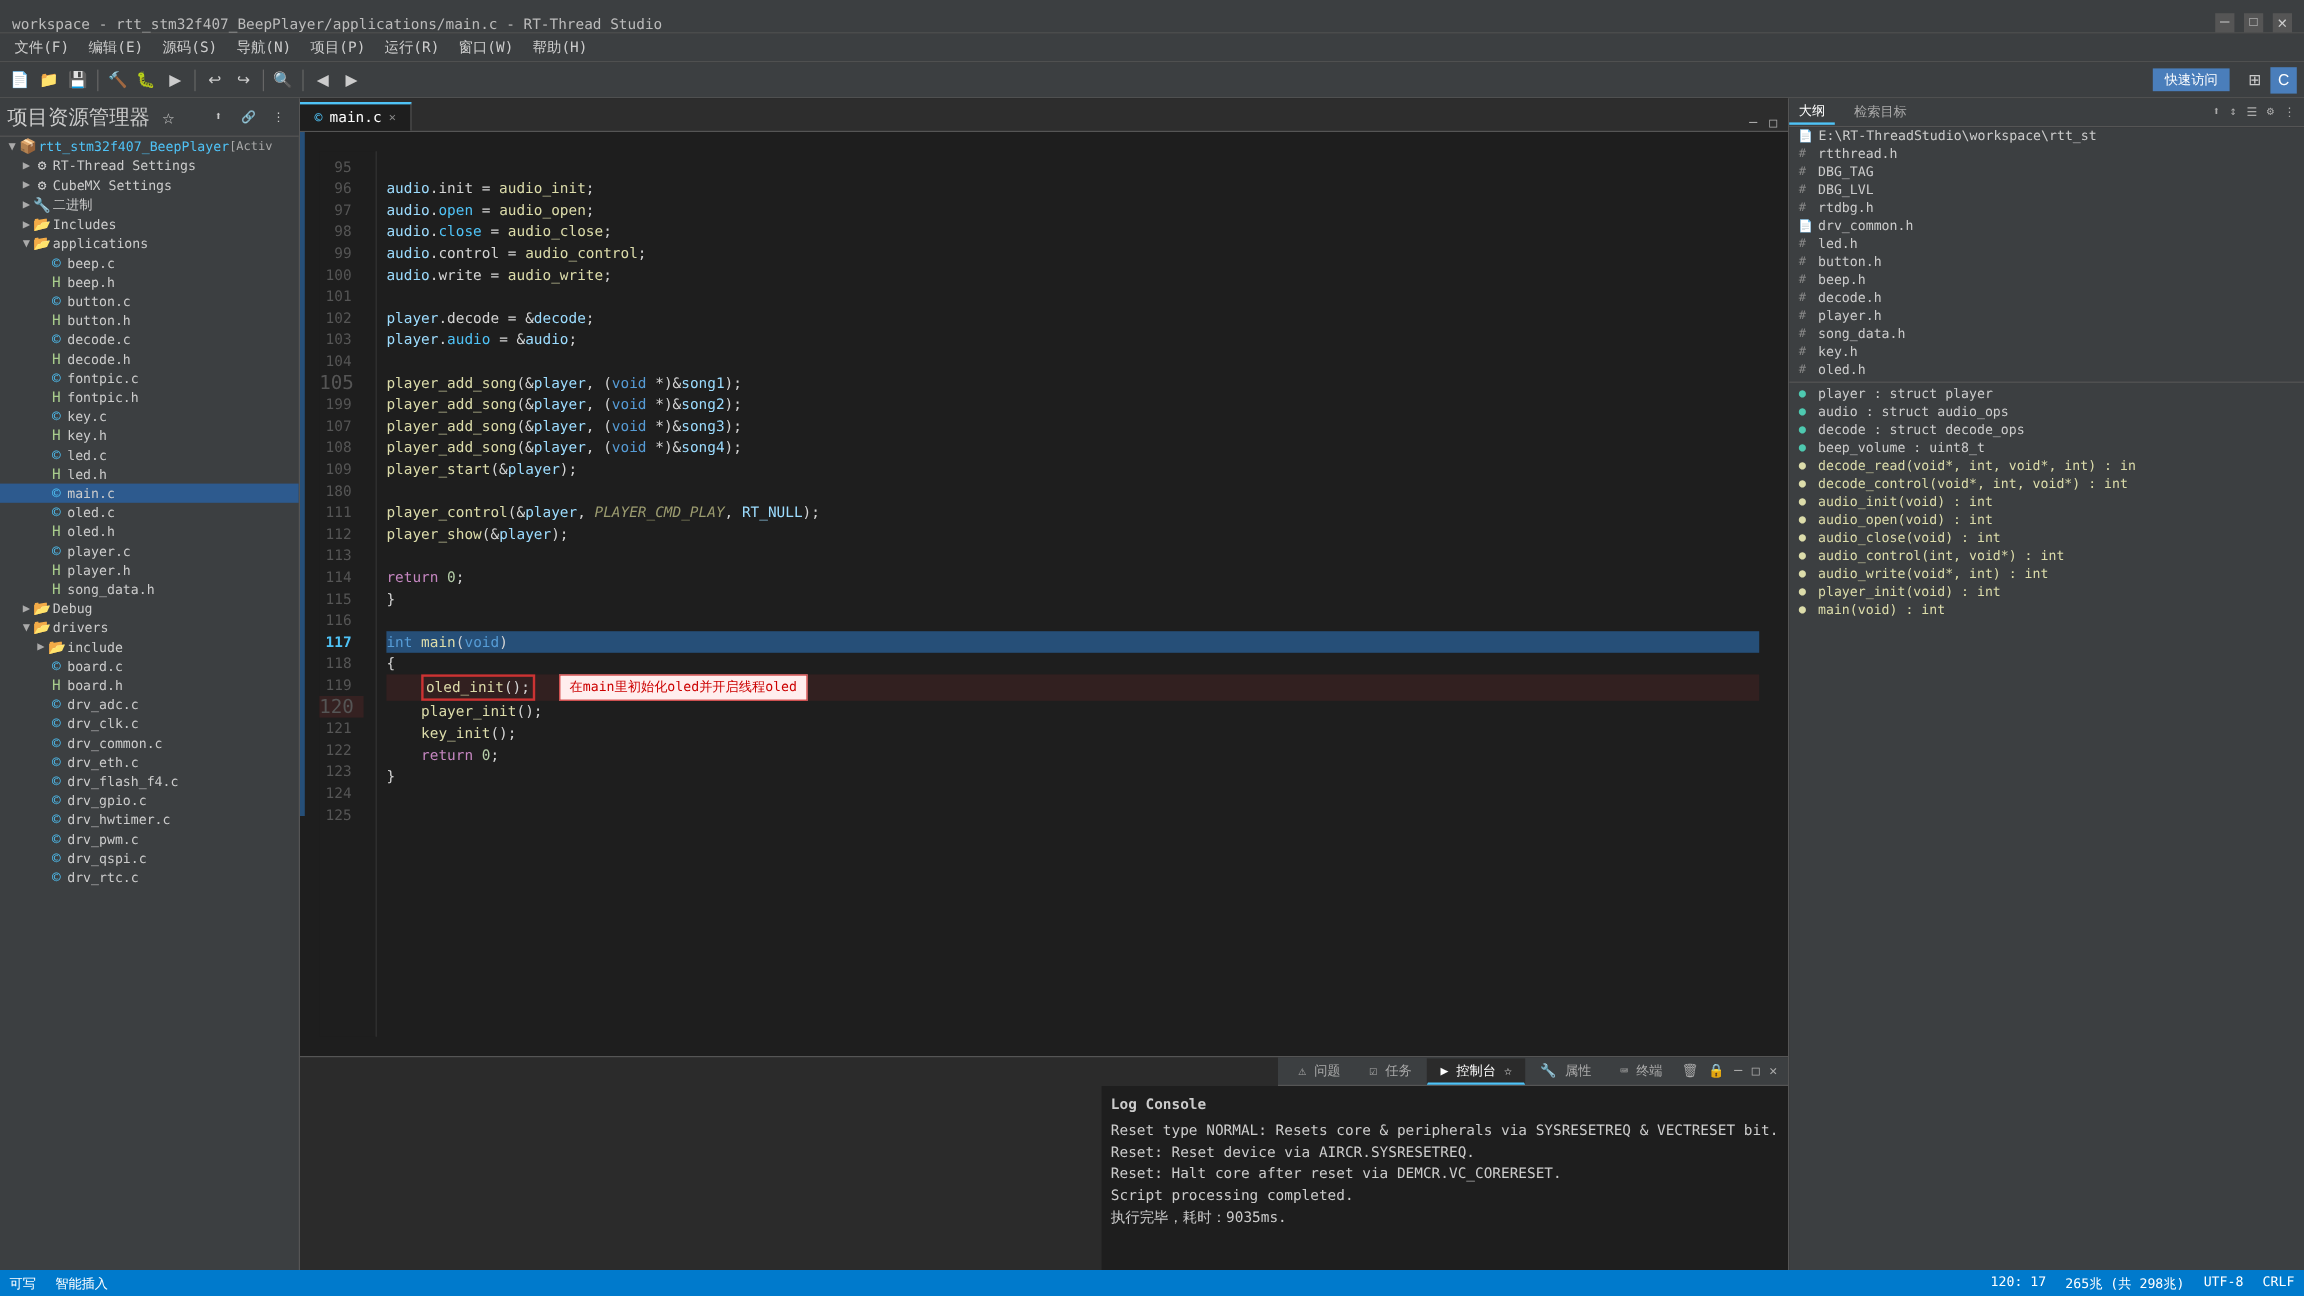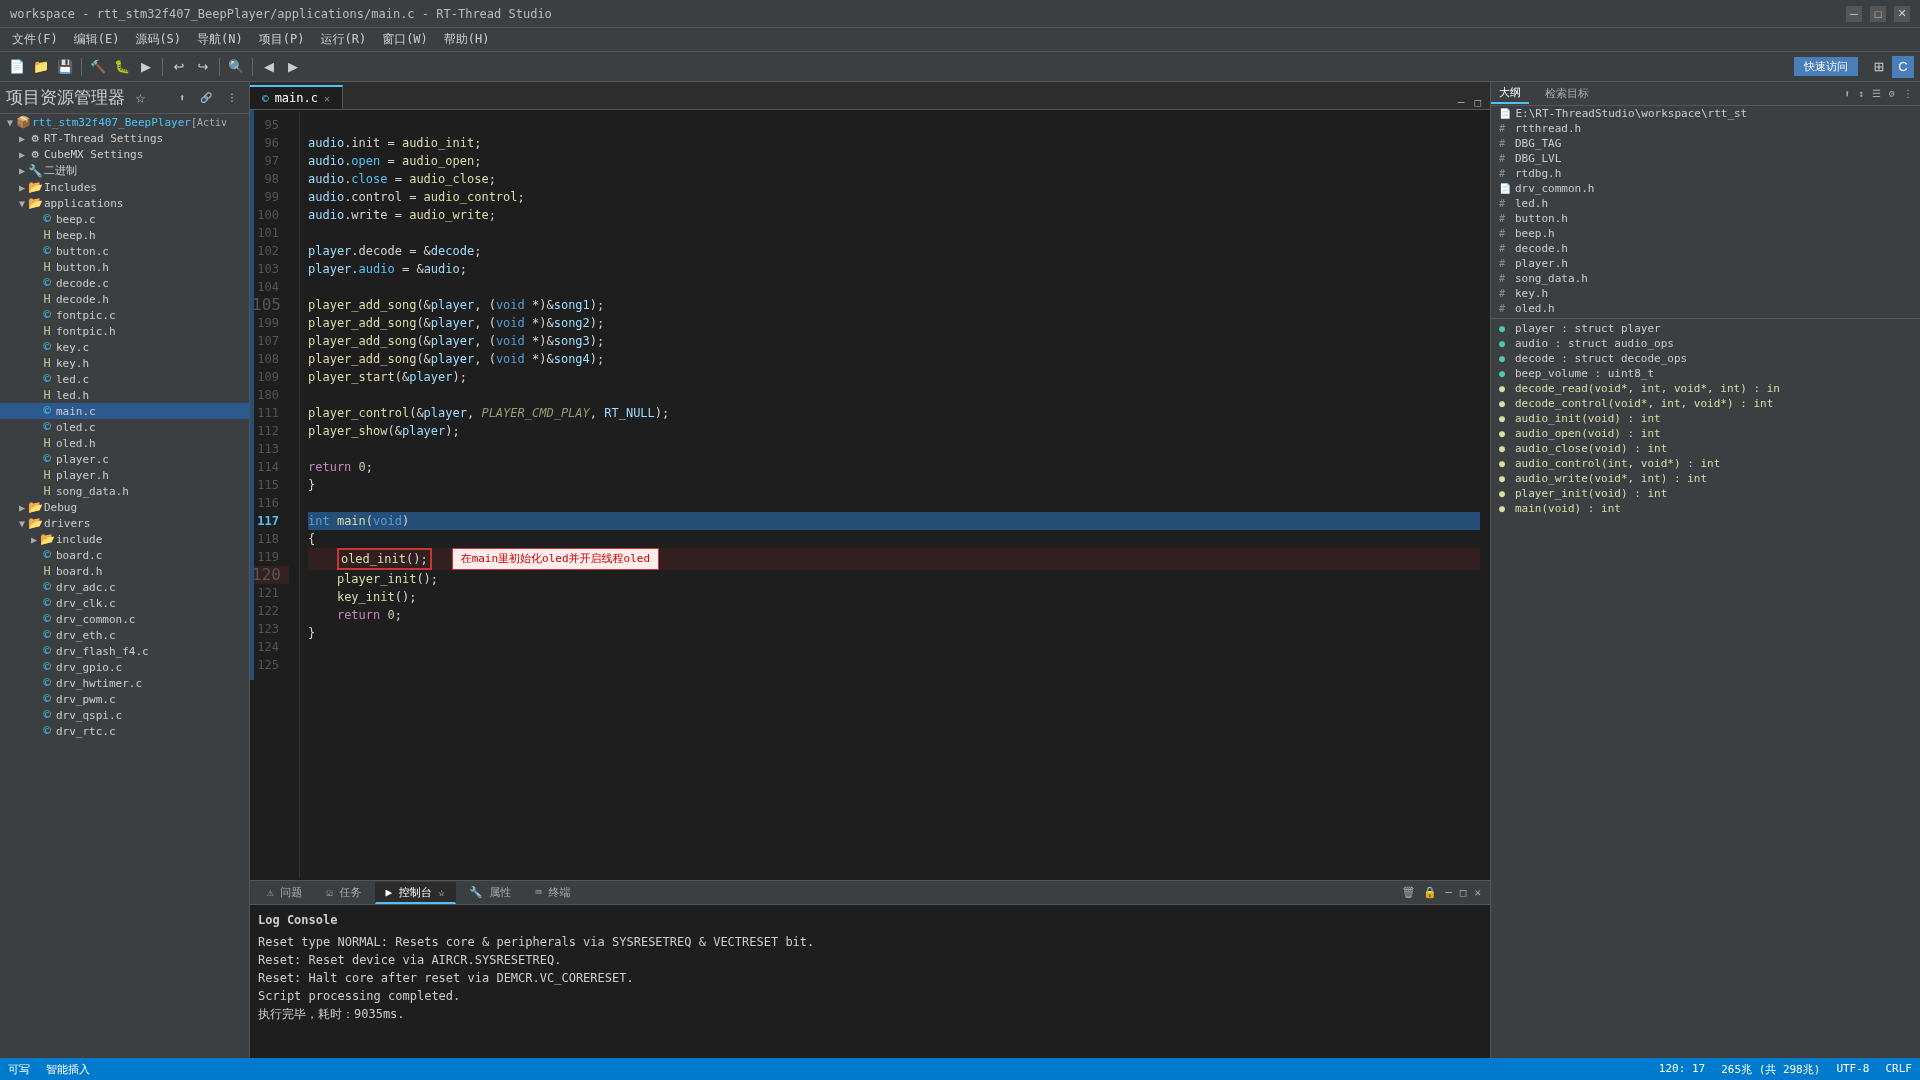--- a/index.html
+++ b/index.html
@@ -1,19 +1,19 @@
 <!DOCTYPE html>
 <html><head>
   <meta charset="utf-8">
   <style>
     * { margin: 0; padding: 0; box-sizing: border-box; }
     body { background: #2b2b2b; color: #d4d4d4; font-family: 'Consolas', 'Monaco', monospace; font-size: 12px; width: 1920px; height: 1080px; overflow: hidden; }
     
     
-    #titlebar { background: #3c3f41; height: 28px; display: flex; align-items: center; padding: 0 10px; border-bottom: 1px solid #555; }
+    #titlebar { background: #3c3f41; height: 28px; display: flex; align-items: flex-end; padding: 0 10px; border-bottom: 1px solid #555; }
     #titlebar span { color: #bbb; font-size: 12px; }
     .title-controls { margin-left: auto; display: flex; gap: 8px; }
     .title-btn { width: 16px; height: 16px; background: #555; border: none; color: #ccc; cursor: pointer; font-size: 11px; display: flex; align-items: center; justify-content: center; }
 
     
     #menubar { background: #3c3f41; height: 24px; display: flex; align-items: center; padding: 0 4px; border-bottom: 1px solid #555; }
     .menu-item { padding: 2px 8px; color: #ccc; cursor: pointer; font-size: 12px; }
 
     
     #toolbar { background: #3c3f41; height: 30px; display: flex; align-items: center; padding: 0 6px; border-bottom: 1px solid #555; gap: 2px; }
@@ -52,21 +52,21 @@
     .tab-controls { margin-left: auto; display: flex; align-items: center; padding: 0 6px; gap: 4px; }
     .tab-ctrl-btn { font-size: 11px; color: #aaa; cursor: pointer; padding: 0 3px; }
 
     
     #editor { flex: 1; display: flex; overflow: hidden; position: relative; }
     #line-numbers { width: 48px; background: #1e1e1e; padding: 0; text-align: right; padding-right: 10px; color: #555; font-size: 12px; line-height: 18px; padding-top: 0; overflow: hidden; border-right: 1px solid #333; flex-shrink: 0; user-select: none; }
     #code-content { flex: 1; overflow: auto; padding: 0 8px; line-height: 18px; font-size: 12px; }
     .code-line { display: flex; align-items: center; min-height: 18px; white-space: pre; }
 
     
-    #bottom-panel { height: 200px; background: #2b2b2b; border-top: 1px solid #555; display: flex; flex-direction: column; }
+    #bottom-panel { height: 200px; background: #2b2b2b; border-top: 1px solid #555; display: flex; flex-direction: column; align-items: flex-end; }
     #bottom-tabs { height: 24px; background: #3c3f41; display: flex; align-items: center; border-bottom: 1px solid #555; gap: 2px; padding: 0 6px; }
     .bottom-tab { padding: 2px 10px; color: #aaa; font-size: 11px; cursor: pointer; border: 1px solid transparent; }
     .bottom-tab.active { color: #fff; border-bottom: 2px solid #4fc3f7; background: #2b2b2b; }
     #console-content { flex: 1; overflow-y: auto; padding: 6px 8px; background: #1e1e1e; font-size: 12px; line-height: 18px; }
     .console-line { color: #ccc; }
     .console-title { color: #ccc; font-weight: bold; margin-bottom: 4px; }
     .outline-item { padding: 1px 8px; cursor: pointer; display: flex; align-items: center; gap: 4px; white-space: nowrap; overflow: hidden; }
     .outline-text { font-size: 11px; color: #ccc; overflow: hidden; text-overflow: ellipsis; }
     .outline-sep { height: 1px; background: #555; margin: 2px 0; }
     
@@ -400,21 +400,21 @@
       <div class="tab-controls">
         <span class="tab-ctrl-btn">─</span>
         <span class="tab-ctrl-btn">□</span>
       </div>
     </div>
 
     <div id="editor">
 
       <div style="width:4px;background:#264f78;position:absolute;left:0;top:0;bottom:200px"></div>
 
-      <div id="code-content" style="width:100%;overflow:auto;padding:2px">
+      <div id="code-content" style="width:100%;overflow:auto;padding:16px">
         <div style="display:flex;height:100%">
 
           <div id="line-numbers" style="padding-top:4px;min-width:48px">
             <div style="height:18px;line-height:18px;padding-right:10px;color:#555;font-size:12px">95</div>
             <div style="height:18px;line-height:18px;padding-right:10px;color:#555;font-size:12px">96</div>
             <div style="height:18px;line-height:18px;padding-right:10px;color:#555;font-size:12px">97</div>
             <div style="height:18px;line-height:18px;padding-right:10px;color:#555;font-size:12px">98</div>
             <div style="height:18px;line-height:18px;padding-right:10px;color:#555;font-size:12px">99</div>
             <div style="height:18px;line-height:18px;padding-right:10px;color:#555;font-size:12px">100</div>
             <div style="height:18px;line-height:18px;padding-right:10px;color:#555;font-size:12px">101</div>

